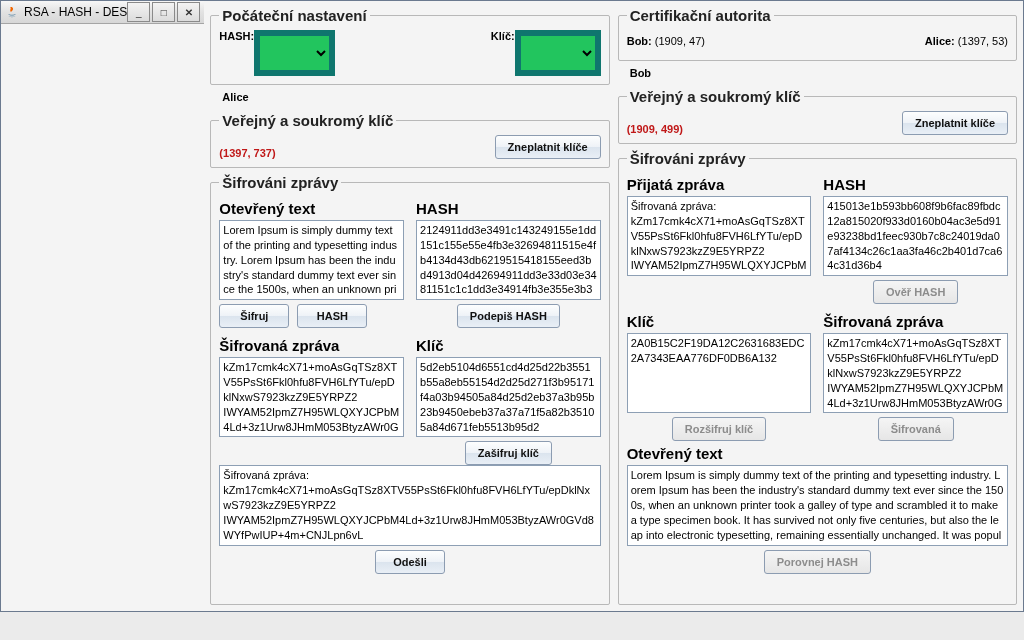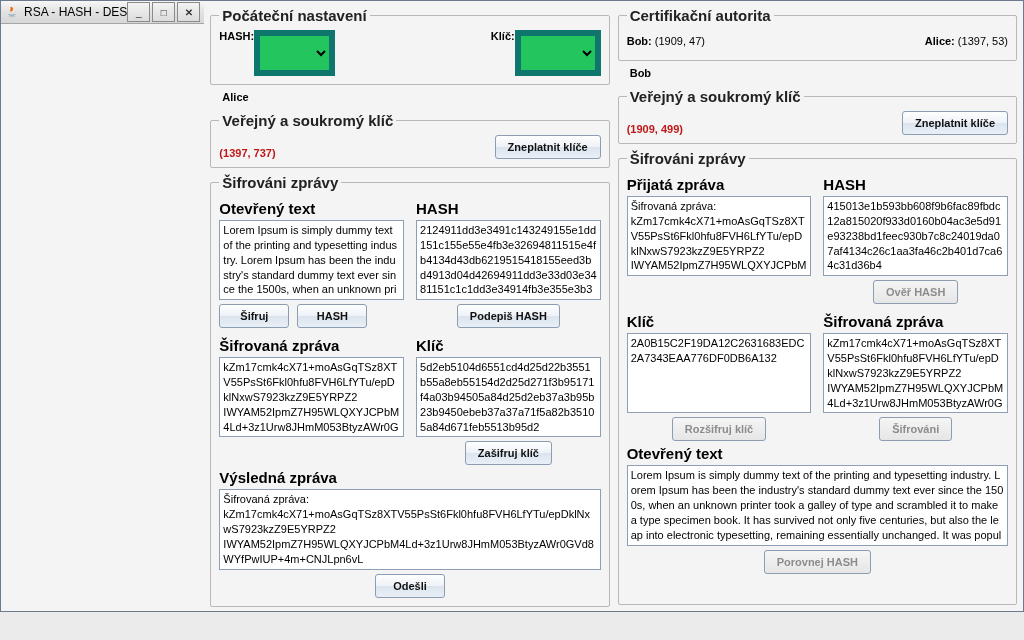--- a/index.html
+++ b/index.html
@@ -110,21 +110,20 @@
           </div>
           <div>
             <div class="field-label">Klíč</div>
             <textarea class="ta" rows="5" style="">5d2eb5104d6551cd4d25d22b3551b55a8eb55154d2d25d271f3b95171f4a03b94505a84d25d2eb37a3b95b23b9450ebeb37a37a71f5a82b35105a84d671feb5513b95d2</textarea>
             <div class="btn-row right">
               <button class="btn">Zašifruj klíč</button>
             </div>
           </div>
         </div>
 
-        <div class="field-label" style="margin-top:4px">Výsledná zpráva</div>
         <textarea class="ta" rows="5" style="">Šifrovaná zpráva:
 kZm17cmk4cX71+moAsGqTSz8XTV55PsSt6Fkl0hfu8FVH6LfYTu/epDklNxwS7923kzZ9E5YRPZ2
 IWYAM52IpmZ7H95WLQXYJCPbM4Ld+3z1Urw8JHmM053BtyzAWr0GVd8WYfPwIUP+4m+CNJLpn6vL</textarea>
         <div class="btn-row right">
           <button class="btn">Odešli</button>
         </div>
       </fieldset>
 
     </div>
 
@@ -177,21 +176,21 @@
             <textarea class="ta" rows="5" style="">2A0B15C2F19DA12C2631683EDC2A7343EAA776DF0DB6A132</textarea>
             <div class="btn-row right">
               <button class="btn disabled" disabled="">Rozšifruj klíč</button>
             </div>
           </div>
           <div>
             <div class="field-label">Šifrovaná zpráva</div>
             <textarea class="ta" rows="5" style="">kZm17cmk4cX71+moAsGqTSz8XTV55PsSt6Fkl0hfu8FVH6LfYTu/epDklNxwS7923kzZ9E5YRPZ2
 IWYAM52IpmZ7H95WLQXYJCPbM4Ld+3z1Urw8JHmM053BtyzAWr0GVd8</textarea>
             <div class="btn-row right">
-              <button class="btn disabled" disabled="">Šifrováni</button>
+              <button class="btn disabled" disabled="">Šifrovaná</button>
             </div>
           </div>
         </div>
 
         <div class="field-label" style="margin-top:4px">Otevřený text</div>
         <textarea class="ta" rows="5" style="">Lorem Ipsum is simply dummy text of the printing and typesetting industry. Lorem Ipsum has been the industry's standard dummy text ever since the 1500s, when an unknown printer took a galley of type and scrambled it to make a type specimen book. It has survived not only five centuries, but also the leap into electronic typesetting, remaining essentially unchanged. It was popularised in the 1960s with the rele</textarea>
         <div class="btn-row right">
           <button class="btn disabled" disabled="">Porovnej HASH</button>
         </div>
       </fieldset>

